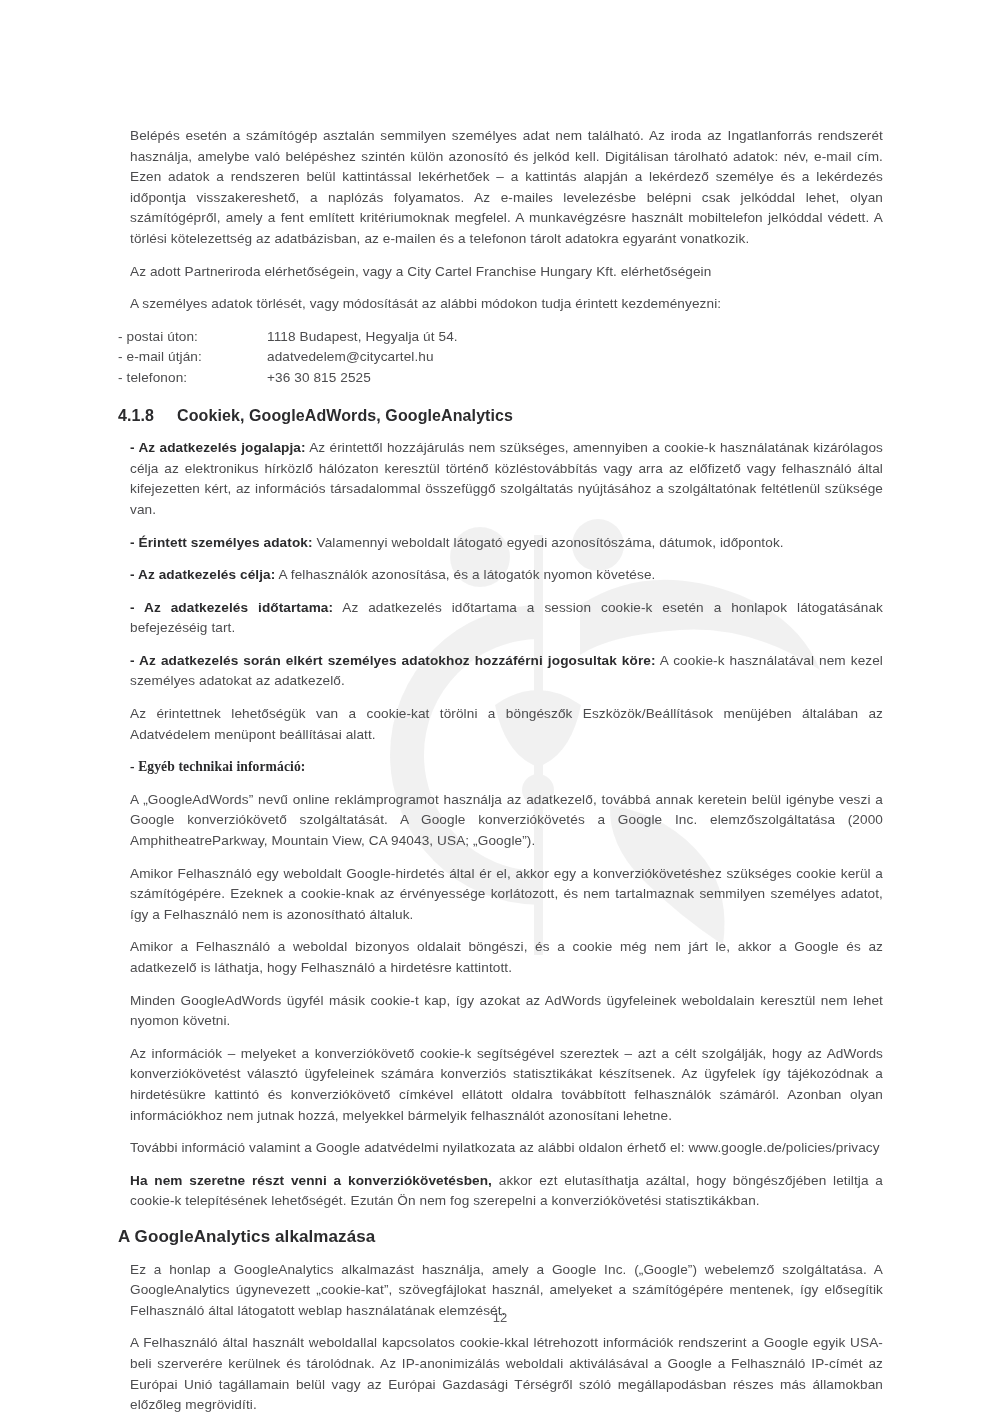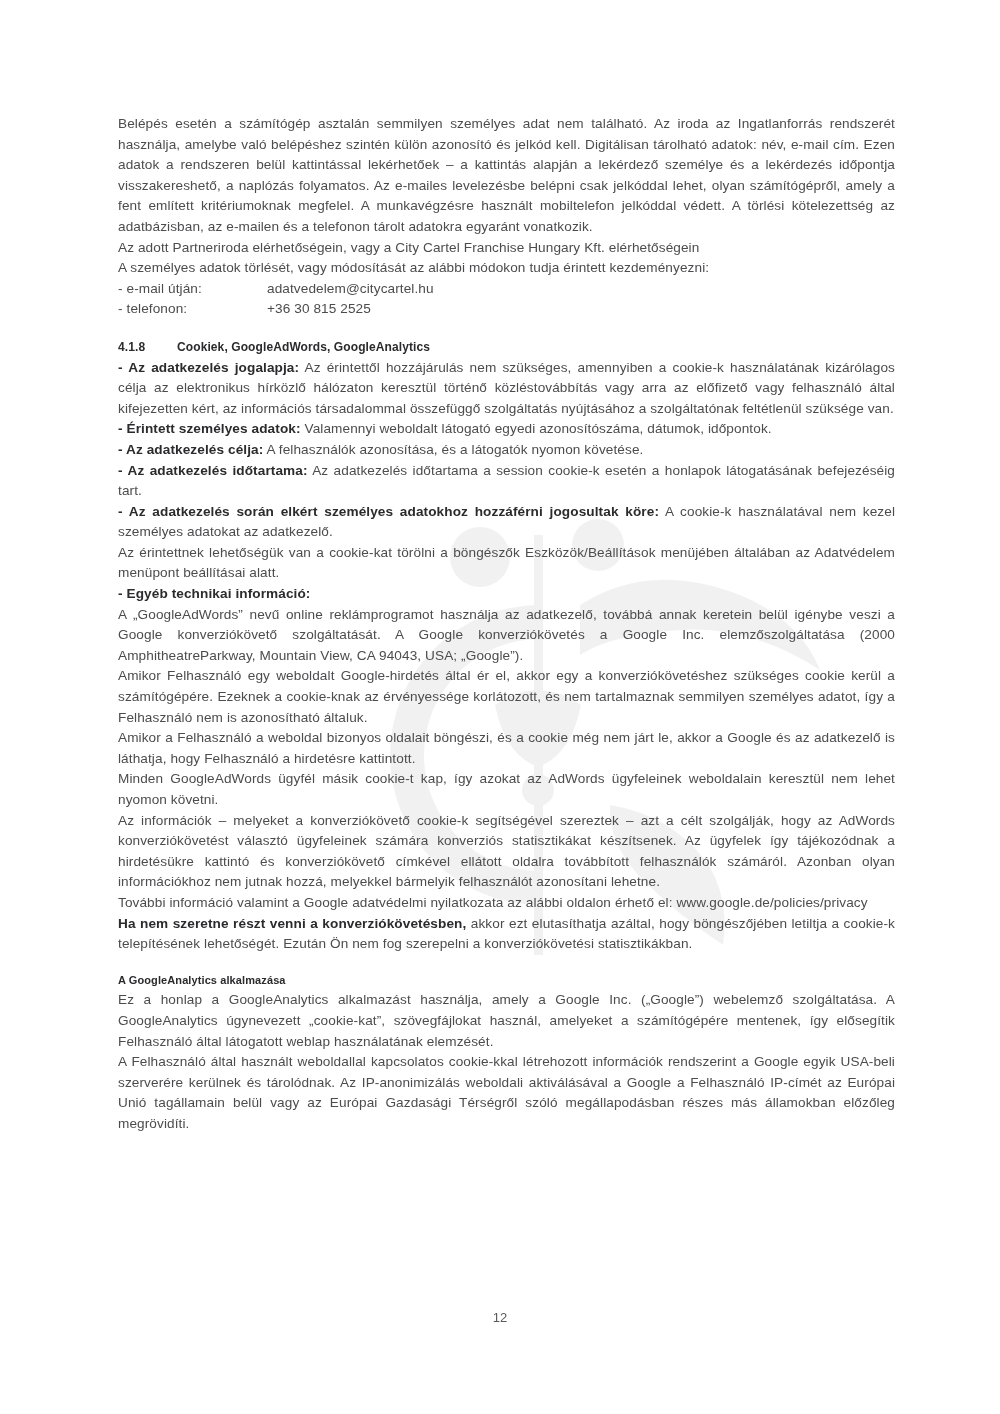--- a/index.html
+++ b/index.html
@@ -20,36 +20,36 @@
   }
   .content {
     position: relative;
     z-index: 1;
     padding: 114px 105px 0 118px;
     font-size: 13.6px;
     line-height: 20.6px;
     color: #4c4c4e;
     letter-spacing: 0.1px;
   }
-  .content p { margin: 0; text-align: justify; }
+  .content p { margin: 12px; text-align: justify; }
   .lead { font-weight: bold; color: #2b2b2d; }
-  .boldline { font-weight: bold; color: #2b2b2d; text-align: right; }
+  .boldline { font-weight: bold; color: #2b2b2d; text-align: right; font-family: Liberation Serif, serif; }
   .contact-row { display: flex; }
   .contact-label { width: 149px; flex: 0 0 auto; }
   .sec-heading {
     margin: 17px 0 0 0;
-    font-size: 12px;
+    font-size: 16px;
     font-weight: bold;
     color: #2b2b2d;
     line-height: 20.6px;
   }
   .sec-num { display: inline-block; width: 59px; }
   .ga-heading {
     margin: 15px 0 0 0;
-    font-size: 11px;
+    font-size: 17px;
     font-weight: bold;
     color: #2b2b2d;
     line-height: 20.6px;
   }
   .footer {
     position: absolute;
     top: 1310px;
     left: 0;
     width: 1000px;
     text-align: center;
@@ -76,20 +76,24 @@
       <circle cx="208" cy="285" r="16"></circle>
     </g>
   </svg>
 
   <div class="content">
 
     <p>Belépés esetén a számítógép asztalán semmilyen személyes adat nem található. Az iroda az Ingatlanforrás rendszerét használja, amelybe való belépéshez szintén külön azonosító és jelkód kell. Digitálisan tárolható adatok: név, e-mail cím. Ezen adatok a rendszeren belül kattintással lekérhetőek – a kattintás alapján a lekérdező személye és a lekérdezés időpontja visszakereshető, a naplózás folyamatos. Az e-mailes levelezésbe belépni csak jelkóddal lehet, olyan számítógépről, amely a fent említett kritériumoknak megfelel. A munkavégzésre használt mobiltelefon jelkóddal védett. A törlési kötelezettség az adatbázisban, az e-mailen és a telefonon tárolt adatokra egyaránt vonatkozik.</p>
     <p>Az adott Partneriroda elérhetőségein, vagy a City Cartel Franchise Hungary Kft. elérhetőségein</p>
     <p>A személyes adatok törlését, vagy módosítását az alábbi módokon tudja érintett kezdeményezni:</p>
 
+    <div class="contact-row">
+      <span class="contact-label">- postai úton:</span>
+      <span>1118 Budapest, Hegyalja út 54.</span>
+    </div>
     <div class="contact-row">
       <span class="contact-label">- e-mail útján:</span>
       <span>adatvedelem@citycartel.hu</span>
     </div>
     <div class="contact-row">
       <span class="contact-label">- telefonon:</span>
       <span>+36 30 815 2525</span>
     </div>
 
     <h2 class="sec-heading"><span class="sec-num">4.1.8</span><span>Cookiek, GoogleAdWords, GoogleAnalytics</span></h2>

